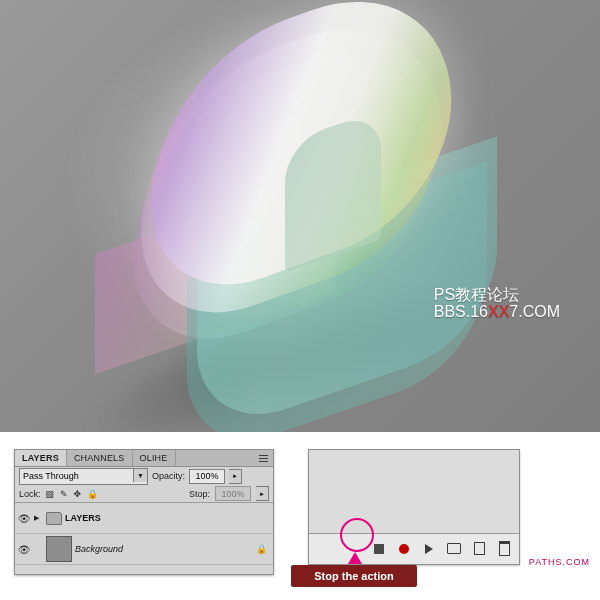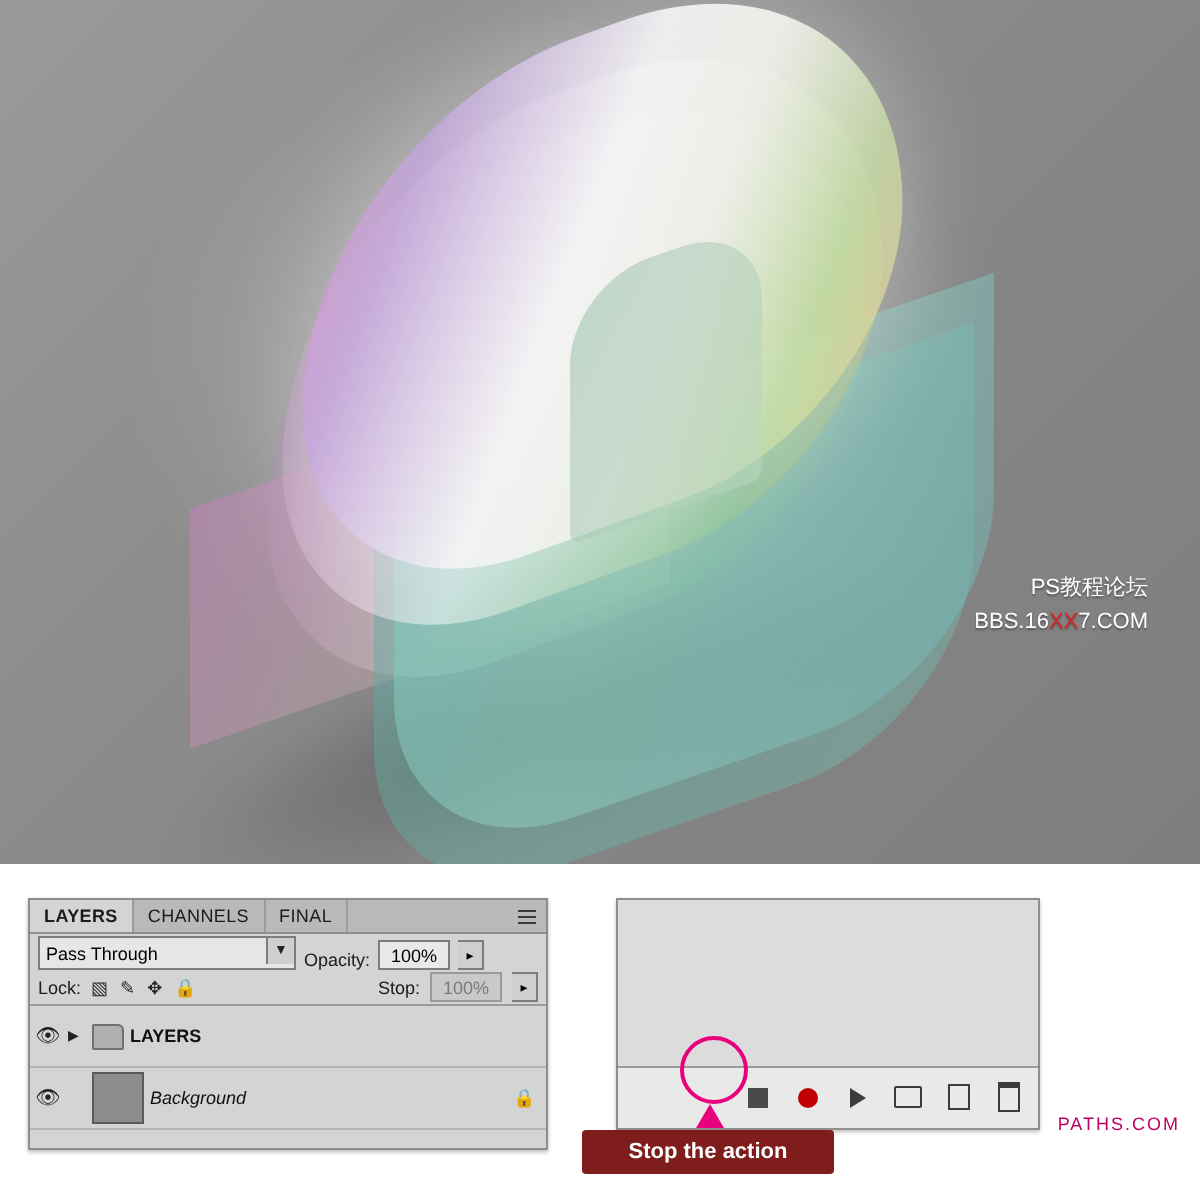--- a/index.html
+++ b/index.html
@@ -42,39 +42,39 @@
 
   .shadowpatch{position:absolute;left:28px;top:300px;width:380px;height:110px;
     background:radial-gradient(ellipse at 50% 50%, rgba(0,0,0,.28), rgba(0,0,0,0) 70%);
     transform:skewY(-18deg);filter:blur(8px);}
 
   .hole{position:absolute;left:230px;top:118px;width:96px;height:130px;
     transform:skewY(-19deg);
     background:linear-gradient(120deg,rgba(150,190,170,.55),rgba(190,215,195,.5));
     border-radius:40px 40px 6px 6px;}
 
-  .watermark{position:absolute;right:26px;top:286px;text-align:right;color:#ffffff;
-    font-size:11px;line-height:17px;text-shadow:0 1px 1px rgba(0,0,0,.35);}
+  .watermark{position:absolute;right:40px;top:286px;text-align:left;color:#ffffff;
+    font-size:16px;line-height:17px;text-shadow:0 1px 1px rgba(0,0,0,.35);}
   .watermark .red{color:#e02020;}
 
   
   .bottom{position:absolute;left:0;top:432px;width:600px;height:168px;background:#ffffff;}
 
   
   .layers-panel{position:absolute;left:14px;top:17px;width:258px;height:124px;
     background:#d4d4d4;border:1px solid #8e8e8e;
     box-shadow:0 1px 2px rgba(0,0,0,.3);}
   .tabrow{height:16px;background:#b9b9b9;display:flex;align-items:stretch;
     border-bottom:1px solid #8e8e8e;position:relative;}
   .tab{font-size:9px;color:#1b1b1b;padding:3px 7px 0 7px;border-right:1px solid #9a9a9a;letter-spacing:.2px;}
   .tab.active{background:#d4d4d4;font-weight:bold;}
   .tabmenu{position:absolute;right:3px;top:3px;width:12px;height:10px;}
   .tabmenu i{display:block;width:9px;height:1px;background:#3a3a3a;margin:2px 0 0 1px;}
 
-  .row{display:flex;align-items:flex-end;height:18px;padding:0 4px;gap:4px;}
+  .row{display:flex;align-items:center;height:18px;padding:0 4px;gap:4px;}
   .mode-select{width:124px;height:15px;font-size:9px;background:#e6e6e6;border:1px solid #7d7d7d;
     display:flex;align-items:center;padding-left:3px;color:#000;position:relative;}
   .mode-select .arrow{position:absolute;right:0;top:0;width:13px;height:13px;background:#cfcfcf;
     border-left:1px solid #7d7d7d;display:flex;align-items:center;justify-content:center;font-size:7px;color:#222;}
   .lbl{font-size:9px;color:#1b1b1b;}
   .opacity-field{width:34px;height:13px;background:#e9e9e9;border:1px solid #7d7d7d;font-size:9px;
     display:flex;align-items:center;justify-content:center;color:#000;}
   .spin{width:12px;height:13px;background:#cfcfcf;border:1px solid #7d7d7d;border-left:none;
     display:flex;align-items:center;justify-content:center;font-size:7px;}
 
@@ -144,21 +144,21 @@
       </div>
     </div>
   </div>
 
   <div class="bottom">
 
     <div class="layers-panel">
       <div class="tabrow">
         <div class="tab active">LAYERS</div>
         <div class="tab">CHANNELS</div>
-        <div class="tab">FINAL</div>
+        <div class="tab">OLIHE</div>
         <div class="tabmenu">
             <i></i>
             <i></i>
             <i></i>
           </div>
       </div>
 
       <div class="row">
         <div class="mode-select">
           <span>Pass Through</span>

